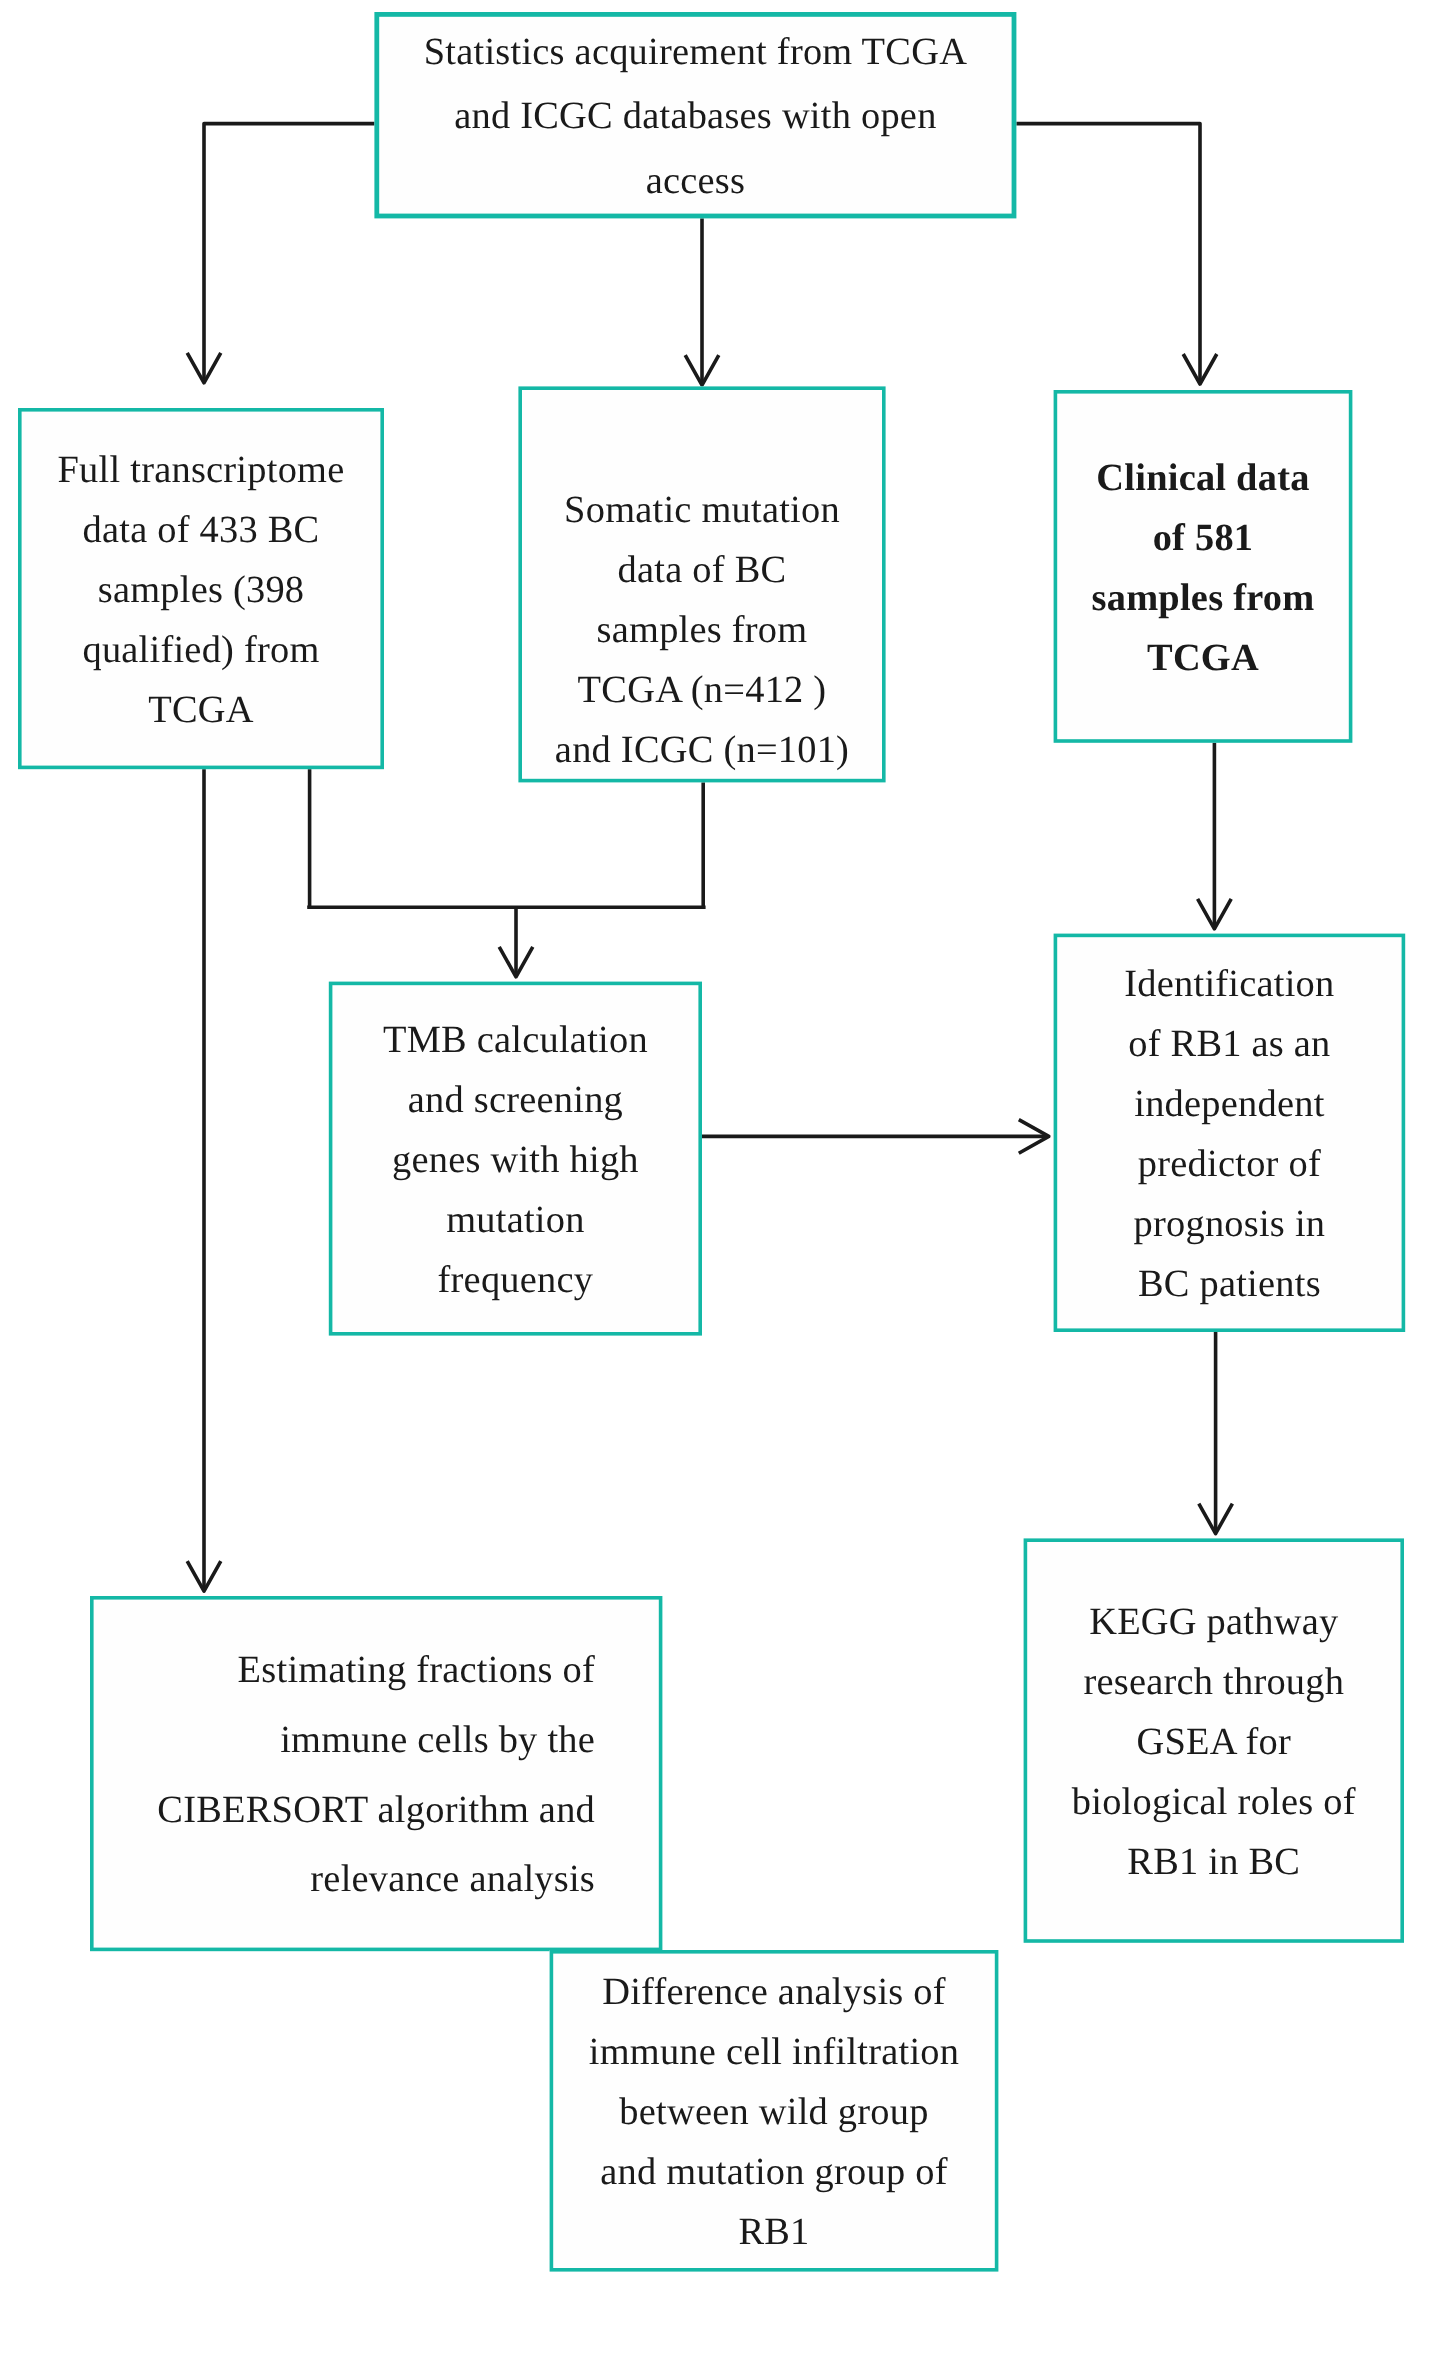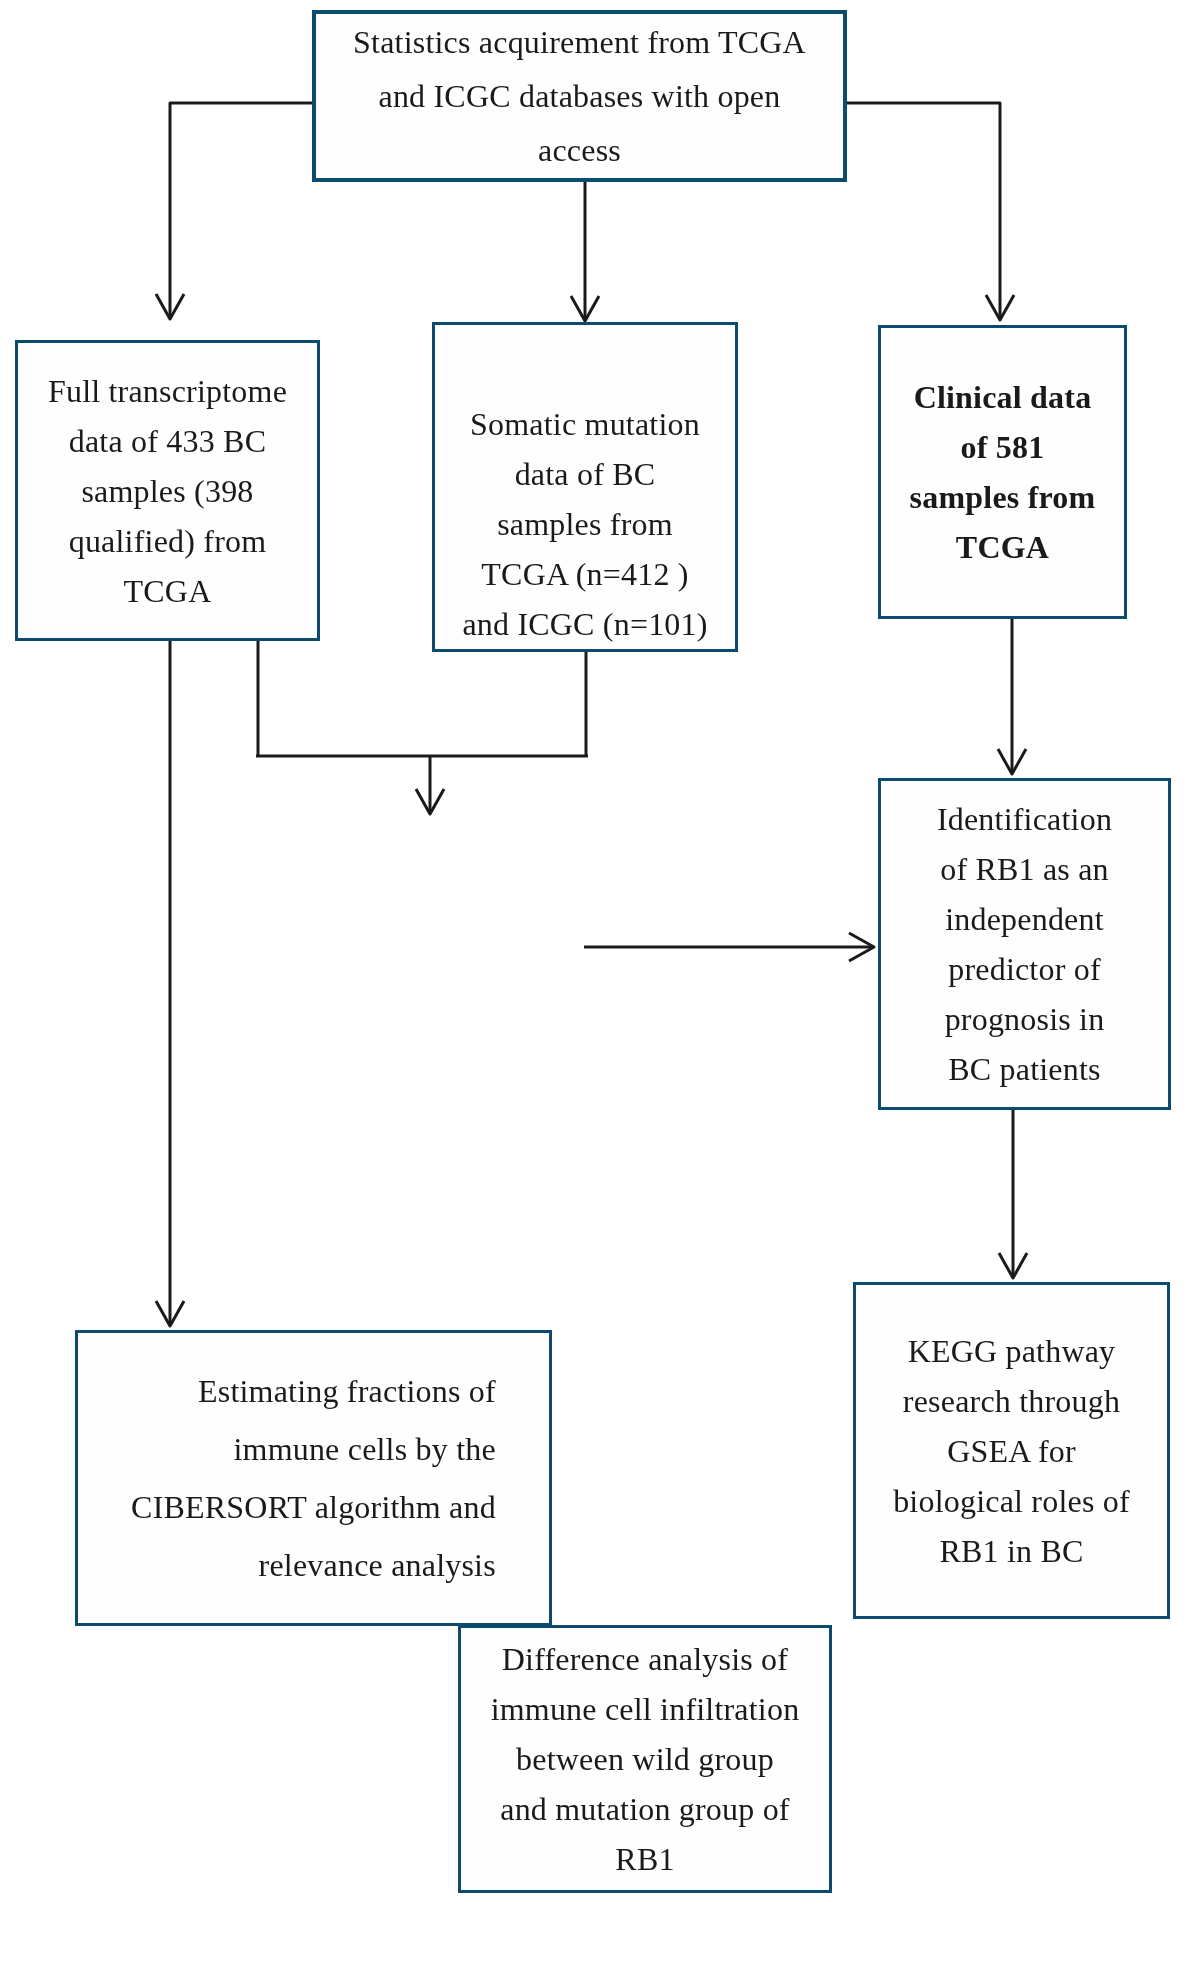--- a/index.html
+++ b/index.html
@@ -7,21 +7,21 @@
     position:relative;
     width:1200px;height:1974px;
     background:#ffffff;
     font-family:"Liberation Serif","DejaVu Serif",serif;
     color:#1a1a1a;
     overflow:hidden;
   }
   .connector-layer{position:absolute;left:0;top:0;width:1200px;height:1974px;}
   .box{
     position:absolute;
-    border:3px solid #0c4a6e;
+    border:3px solid #14b8a6;
     background:#fefefe;
     display:flex;align-items:center;justify-content:center;
     text-align:center;
     box-sizing:border-box;
     z-index:2;
   }
   .box-text{
     white-space:pre-line;
     font-size:32px;
     line-height:50px;
@@ -119,20 +119,27 @@
 and ICGC (n=101)</div>
   </div>
 
   <div class="box b-clinical">
     <div class="box-text">Clinical data
 of 581
 samples from
 TCGA</div>
   </div>
 
+  <div class="box b-tmb">
+    <div class="box-text">TMB calculation
+and screening
+genes with high
+mutation
+frequency</div>
+  </div>
 
   <div class="box b-rb1">
     <div class="box-text">Identification
 of RB1 as an
 independent
 predictor of
 prognosis in
 BC patients</div>
   </div>
 

